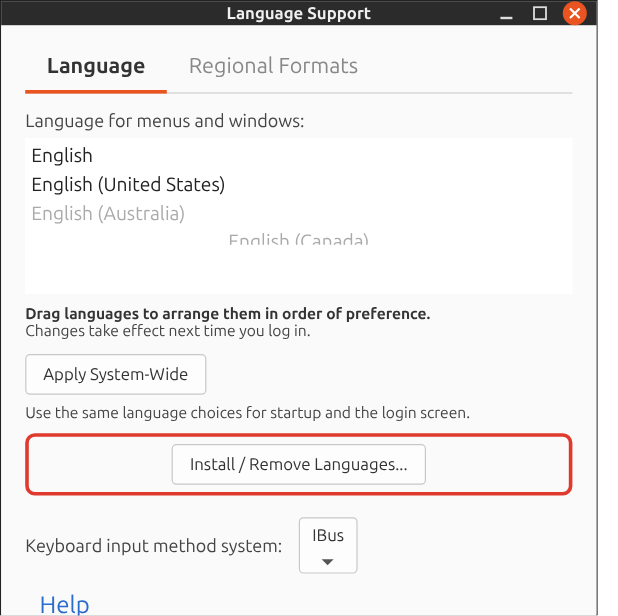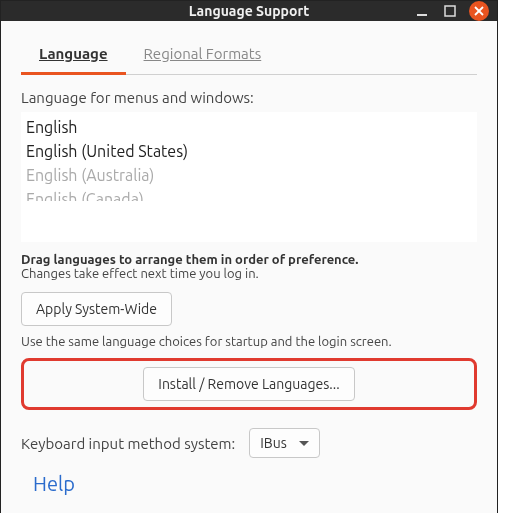--- a/index.html
+++ b/index.html
@@ -71,24 +71,23 @@
     padding: 14px 20px 0 20px;
     display: flex;
     flex-direction: column;
   }
   .tabs {
     display: flex;
     border-bottom: 1px solid #d0d0d0;
   }
   .tab {
     padding: 10px 18px;
-    font-size: 15px;
+    font-size: 18px;
     color: #888;
     cursor: pointer;
-    text-decoration: underline;
   }
   .tab.active {
     color: #333;
     font-weight: 700;
     border-bottom: 3px solid #e95420;
     margin-bottom: -1px;
   }
   .section-label {
     margin-top: 14px;
     font-size: 15px;
@@ -108,20 +107,21 @@
     color: #222;
     cursor: grab;
   }
   .lang-item.dim {
     color: #aaa;
   }
   .lang-item.cut {
     color: #aaa;
     height: 14px;
     overflow: hidden;
+    text-align: center;
   }
   .hint-bold {
     margin-top: 10px;
     font-size: 13px;
     font-weight: 700;
     color: #333;
   }
   .hint-sub {
     font-size: 13px;
     color: #444;
@@ -161,20 +161,21 @@
   .kb-label { font-size: 15px; color: #444; }
   .combo {
     display: inline-flex;
     align-items: center;
     gap: 12px;
     background: #fdfdfd;
     border: 1px solid #c8c8c8;
     border-radius: 4px;
     padding: 6px 10px;
     cursor: pointer;
+    flex-direction: column;
   }
   .combo .arrow {
     width: 0; height: 0;
     border-left: 5px solid transparent;
     border-right: 5px solid transparent;
     border-top: 5px solid #555;
   }
   .footer {
     margin-top: auto;
     display: flex;

